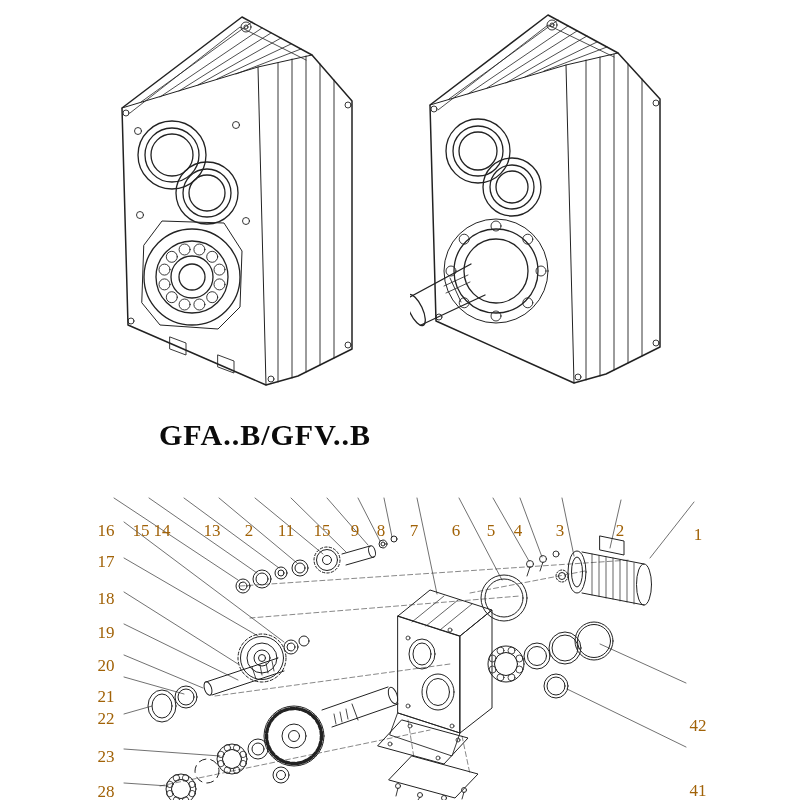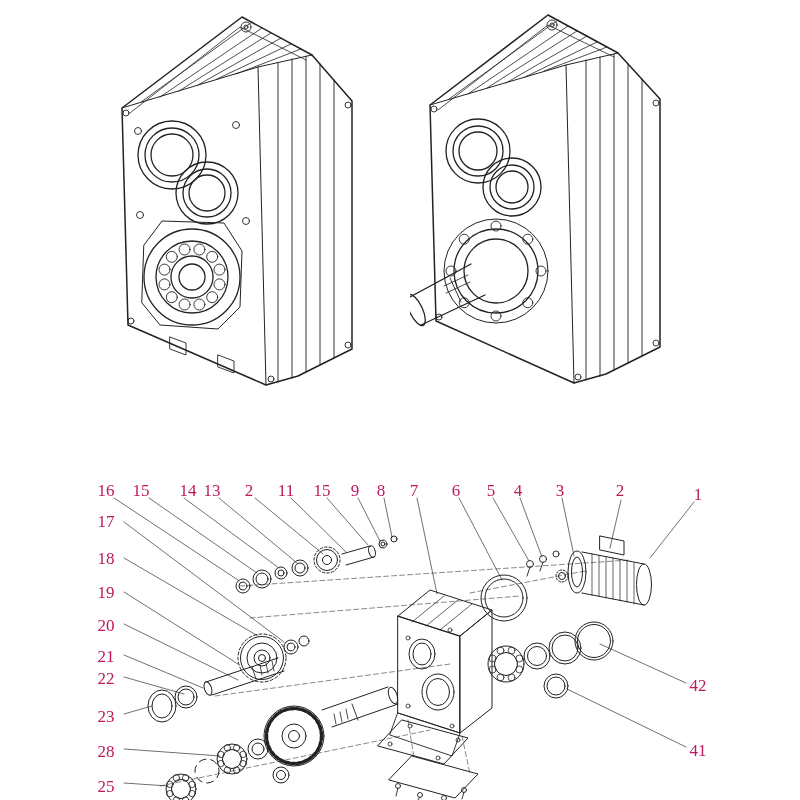--- a/index.html
+++ b/index.html
@@ -2,22 +2,22 @@
 <html><head>
 <meta charset="utf-8">
 <style>
   html,body{margin:0;padding:0;background:#fff;}
   .page{position:relative;width:800px;height:800px;background:#ffffff;overflow:hidden;
         font-family:"Liberation Serif", serif;color:#111;}
   .drawing{position:absolute;}
   .model-label{position:absolute;font-weight:bold;font-size:30px;letter-spacing:1px;
         text-align:center;color:#0b0b0b;font-family:"Liberation Serif", serif;}
   .exploded{position:absolute;left:0;top:468px;width:800px;height:332px;}
-  .num{position:absolute;transform:translate(-50%,-50%);font-size:17px;color:#be185d;
-        font-family:"Liberation Serif", serif;line-height:1;}
+  .num{position:absolute;transform:translate(-50%,-50%);font-size:17px;color:#a16207;
+        font-family:"Liberation Serif", serif;line-height:1;margin-top:40px;}
   svg{display:block;}
 </style>
 </head>
 <body>
 
 <div class="page">
 
   <div class="drawing" style="left:100px;top:5px;width:300px;height:400px;">
     <svg width="300" height="400" viewBox="0 0 300 400">
       <g stroke="#222" fill="none" stroke-width="1.3" stroke-linejoin="round" stroke-linecap="round">
@@ -152,20 +152,21 @@
           <circle cx="246" cy="98" r="3"></circle>
             <circle cx="246" cy="338" r="3"></circle>
           <circle cx="168" cy="372" r="3"></circle>
             <circle cx="24" cy="104" r="3"></circle>
             <circle cx="29" cy="312" r="3"></circle>
         </g>
       </g>
     </svg>
   </div>
 
+  <div class="model-label" style="left:120px;top:418px;width:290px;">GFA..B/GFV..B</div>
 
   <div class="exploded">
     <svg width="800" height="332" viewBox="0 0 800 332">
       <g stroke="#222" fill="none" stroke-width="1" stroke-linejoin="round" stroke-linecap="round">
 
         <g stroke="#555" stroke-width="0.7" stroke-dasharray="5 3">
           <path d="M240,118 L630,92"></path>
             <path d="M250,150 L520,128"></path>
           <path d="M215,228 L450,196"></path>
             <path d="M160,318 L430,262"></path>
@@ -359,21 +360,21 @@
             <path d="M420,329 L418,332" stroke-width="0.9"></path>
           <circle cx="444" cy="330" r="2.5" stroke-width="0.9"></circle>
           <circle cx="464" cy="322" r="2.5" stroke-width="0.9"></circle>
             <path d="M464,324 L462,331" stroke-width="0.9"></path>
         </g>
       </g>
     </svg>
 
     <div class="num" style="left:106px;top:22px;">16</div>
     <div class="num" style="left:141px;top:22px;">15</div>
-    <div class="num" style="left:188px;top:22px;">14</div>
+    <div class="num" style="left:162px;top:22px;">14</div>
     <div class="num" style="left:212px;top:22px;">13</div>
     <div class="num" style="left:249px;top:22px;">2</div>
     <div class="num" style="left:286px;top:22px;font-family:Liberation Serif, serif;">11</div>
     <div class="num" style="left:322px;top:22px;">15</div>
     <div class="num" style="left:355px;top:22px;">9</div>
     <div class="num" style="left:381px;top:22px;">8</div>
     <div class="num" style="left:414px;top:22px;">7</div>
     <div class="num" style="left:456px;top:22px;">6</div>
     <div class="num" style="left:491px;top:22px;">5</div>
     <div class="num" style="left:518px;top:22px;">4</div>

